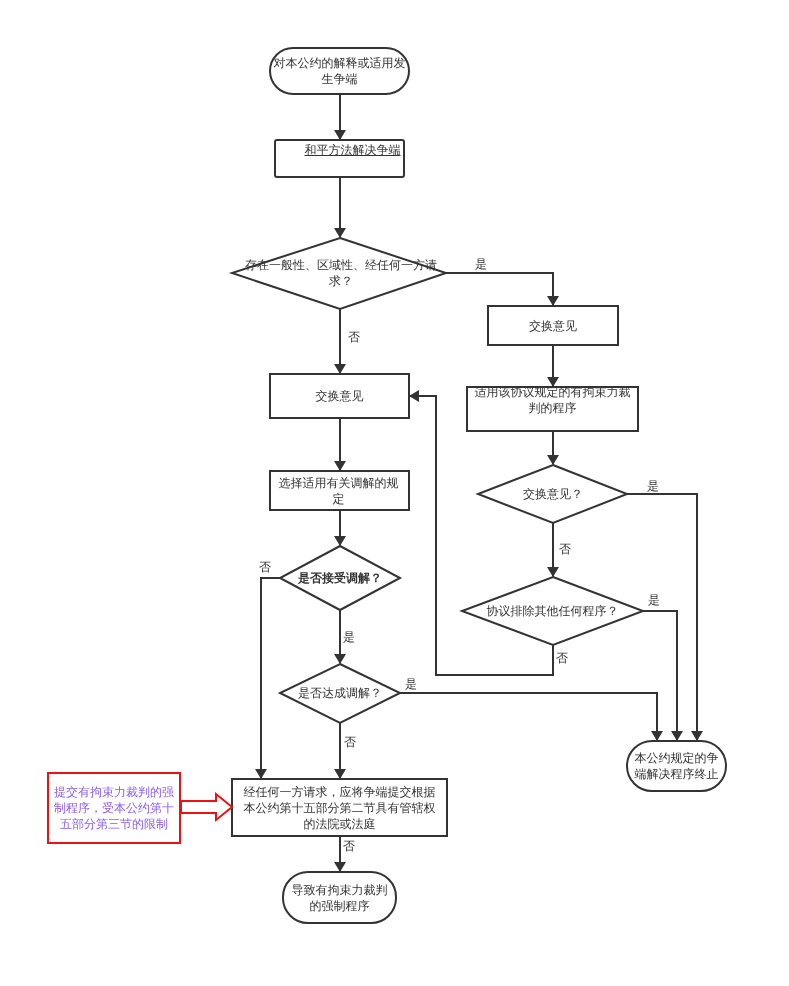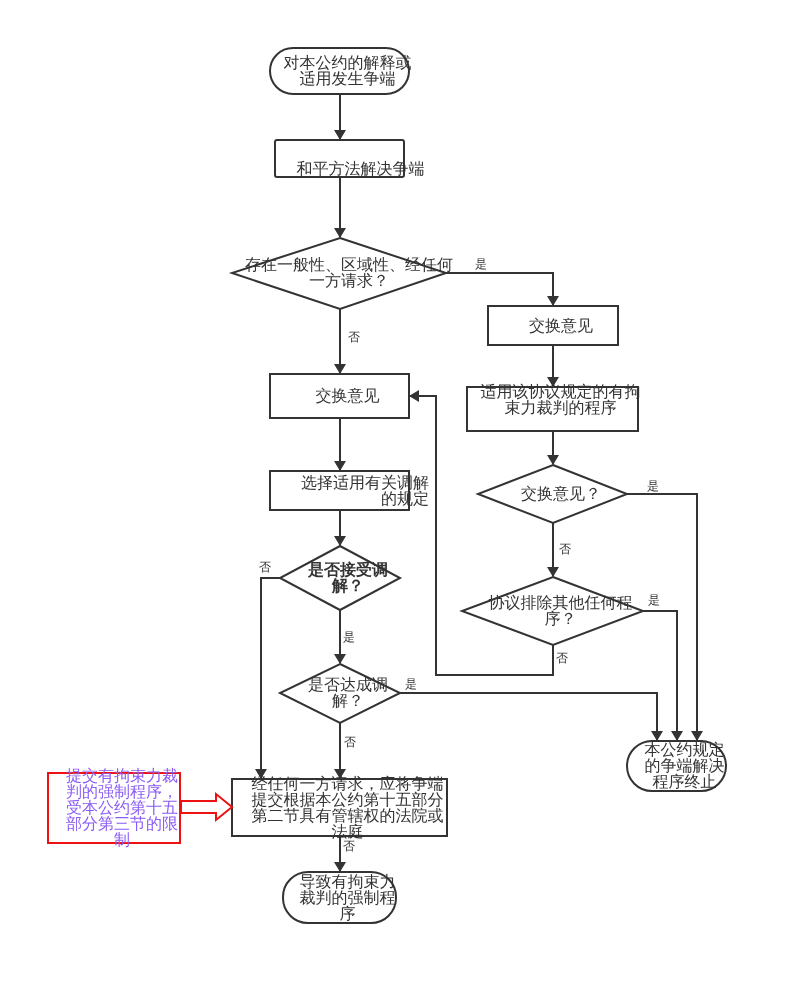--- a/index.html
+++ b/index.html
@@ -1,21 +1,21 @@
 <!DOCTYPE html>
 <html><head>
   <meta charset="utf-8">
   <style>
     html, body { margin:0; padding:0; background:#ffffff; }
     body { width:789px; height:986px; position:relative; overflow:hidden;
            font-family:"DejaVu Sans", sans-serif; }
     svg { position:absolute; left:0; top:0; }
     .node-text { position:absolute; display:flex; align-items:center; justify-content:center;
-                 text-align:center; font-size:16px; line-height:16px; color:#333333;
-                 font-family:"DejaVu Sans", sans-serif;margin-left:8px; }
+                 text-align:center; font-size:12px; line-height:16px; color:#333333;
+                 font-family:"DejaVu Sans", sans-serif; }
     .red { color:#8b5cf6; }
     .lbl { position:absolute; font-size:12px; color:#333333; font-family:"DejaVu Sans", sans-serif; }
   </style>
 </head>
 <body>
 
 <svg width="789" height="986">
   <defs>
     <marker id="arr" markerWidth="10" markerHeight="12" refX="9" refY="6" orient="auto" markerUnits="userSpaceOnUse">
       <path d="M0,0 L10,6 L0,12 Z" fill="#333"></path>
@@ -55,28 +55,28 @@
     <line x1="340" y1="610" x2="340" y2="663" marker-end="url(#arr)"></line>
     <polyline points="400,693 657,693 657,740" marker-end="url(#arr)"></polyline>
     <line x1="340" y1="723" x2="340" y2="778" marker-end="url(#arr)"></line>
     <line x1="340" y1="836" x2="340" y2="871" marker-end="url(#arr)"></line>
   </g>
 
   <path d="M181,801 L216,801 L216,794 L232,807 L216,820 L216,813 L181,813 Z" fill="#fff" stroke="#ee1111" stroke-width="2"></path>
 </svg>
 
 <div class="node-text" style="left:272px;top:50px;width:135px;height:42px;">对本公约的解释或适用发生争端</div>
-<div class="node-text" style="left:277px;top:151px;width:151px;height:35px;">和平方法解决争端</div>
+<div class="node-text" style="left:277px;top:132px;width:151px;height:35px;text-decoration:underline;">和平方法解决争端</div>
 <div class="node-text" style="left:236px;top:255px;width:210px;height:36px;">存在一般性、区域性、经任何一方请求？</div>
 <div class="node-text" style="left:272px;top:375px;width:135px;height:42px;">交换意见</div>
 <div class="node-text" style="left:490px;top:307px;width:126px;height:37px;">交换意见</div>
 <div class="node-text" style="left:472px;top:388px;width:161px;height:24px;">适用该协议规定的有拘束力裁判的程序</div>
 <div class="node-text" style="left:500px;top:484px;width:106px;height:20px;">交换意见？</div>
 <div class="node-text" style="left:470px;top:601px;width:165px;height:20px;">协议排除其他任何程序？</div>
-<div class="node-text" style="left:290px;top:472px;width:131px;height:37px;text-align:right;">选择适用有关调解的规定</div>
+<div class="node-text" style="left:273px;top:472px;width:131px;height:37px;">选择适用有关调解的规定</div>
 <div class="node-text" style="left:285px;top:568px;width:110px;height:20px;font-weight:bold;">是否接受调解？</div>
 <div class="node-text" style="left:285px;top:683px;width:110px;height:20px;">是否达成调解？</div>
 <div class="node-text" style="left:632px;top:742px;width:89px;height:48px;">本公约规定的争端解决程序终止</div>
 <div class="node-text" style="left:238px;top:780px;width:203px;height:55px;">经任何一方请求，应将争端提交根据本公约第十五部分第二节具有管辖权的法院或法庭</div>
 <div class="node-text" style="left:290px;top:873px;width:99px;height:49px;">导致有拘束力裁判的强制程序</div>
 <div class="node-text red" style="left:53px;top:774px;width:122px;height:68px;">提交有拘束力裁判的强制程序，受本公约第十五部分第三节的限制</div>
 
 <span class="lbl" style="left:475px;top:256px;">是</span>
 <span class="lbl" style="left:348px;top:329px;">否</span>
 <span class="lbl" style="left:647px;top:478px;">是</span>

